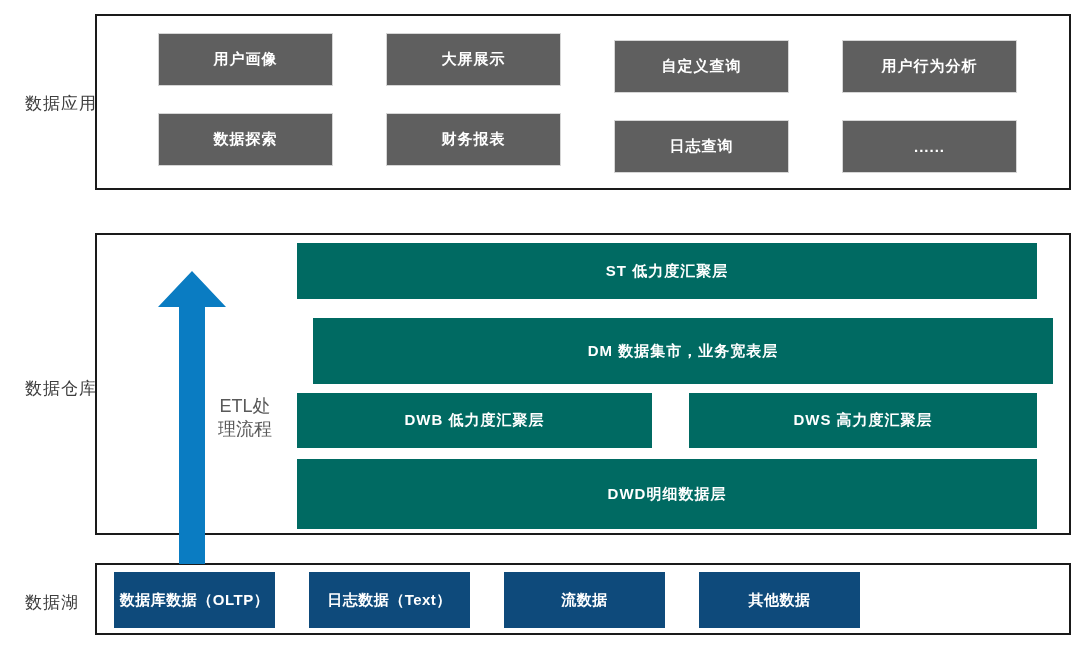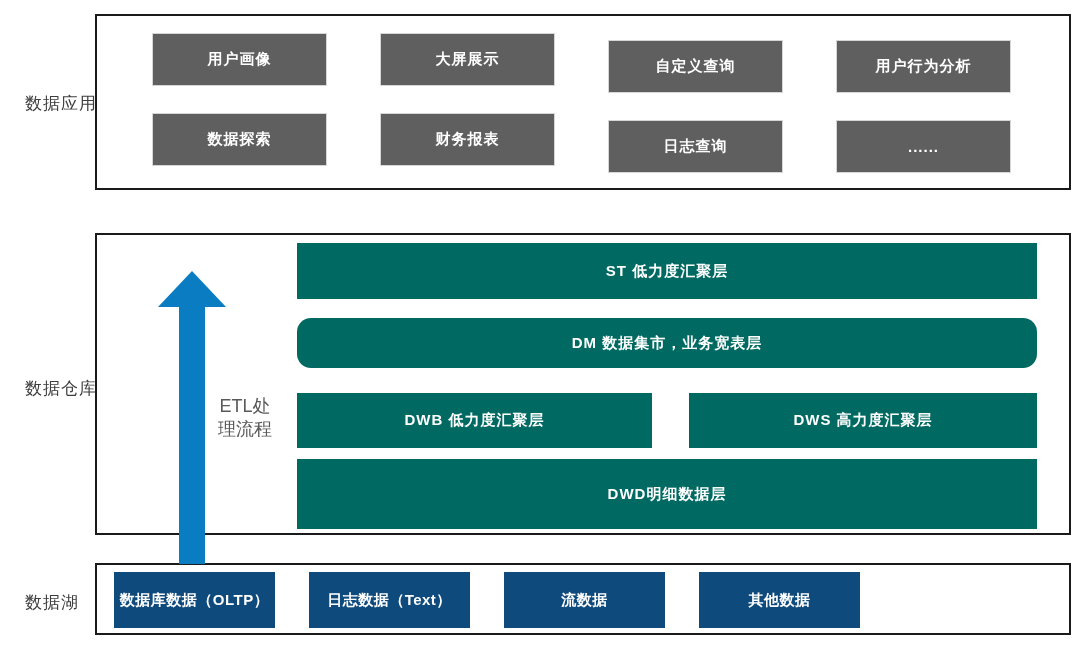--- a/index.html
+++ b/index.html
@@ -30,21 +30,21 @@
     position:absolute;left:95px;width:976px;
     border:2px solid var(--section_border);
     box-sizing:border-box;background:#fff;
   }
   #section-app{top:14px;height:176px;}
   #section-dw{top:233px;height:302px;}
   #section-lake{top:563px;height:72px;}
 
   
   .app-grid{
-    position:absolute;left:55px;top:17px;
+    position:absolute;left:61px;top:17px;
     display:grid;grid-template-columns:repeat(4,175px);
     column-gap:53px;row-gap:27px;
   }
   .app-box{
     width:175px;height:53px;
     background:var(--app_box);
     border:1px solid #D6D6D6;
     box-sizing:border-box;
     display:flex;align-items:center;justify-content:center;
     color:var(--box_text);font-size:15px;font-weight:700;
@@ -55,21 +55,21 @@
 
   
   .dw-layer{
     position:absolute;
     background:var(--warehouse_box);
     display:flex;align-items:center;justify-content:center;
     color:var(--box_text);font-size:15px;font-weight:700;
     letter-spacing:1px;
   }
   #layer-st {left:200px;top:8px;  width:740px;height:56px;}
-  #layer-dm {left:200px;top:83px; width:740px;height:50px;border-radius:14px;}
+  #layer-dm {left:216px;top:83px; width:740px;height:66px;}
   #layer-dwb{left:200px;top:158px;width:355px;height:55px;}
   #layer-dws{left:592px;top:158px;width:348px;height:55px;}
   #layer-dwd{left:200px;top:224px;width:740px;height:70px;}
 
   .etl-label{
     position:absolute;left:100px;top:160px;width:96px;
     font-size:18px;line-height:23px;color:var(--etl_text);
     text-align:center;white-space:pre-line;
   }
 

